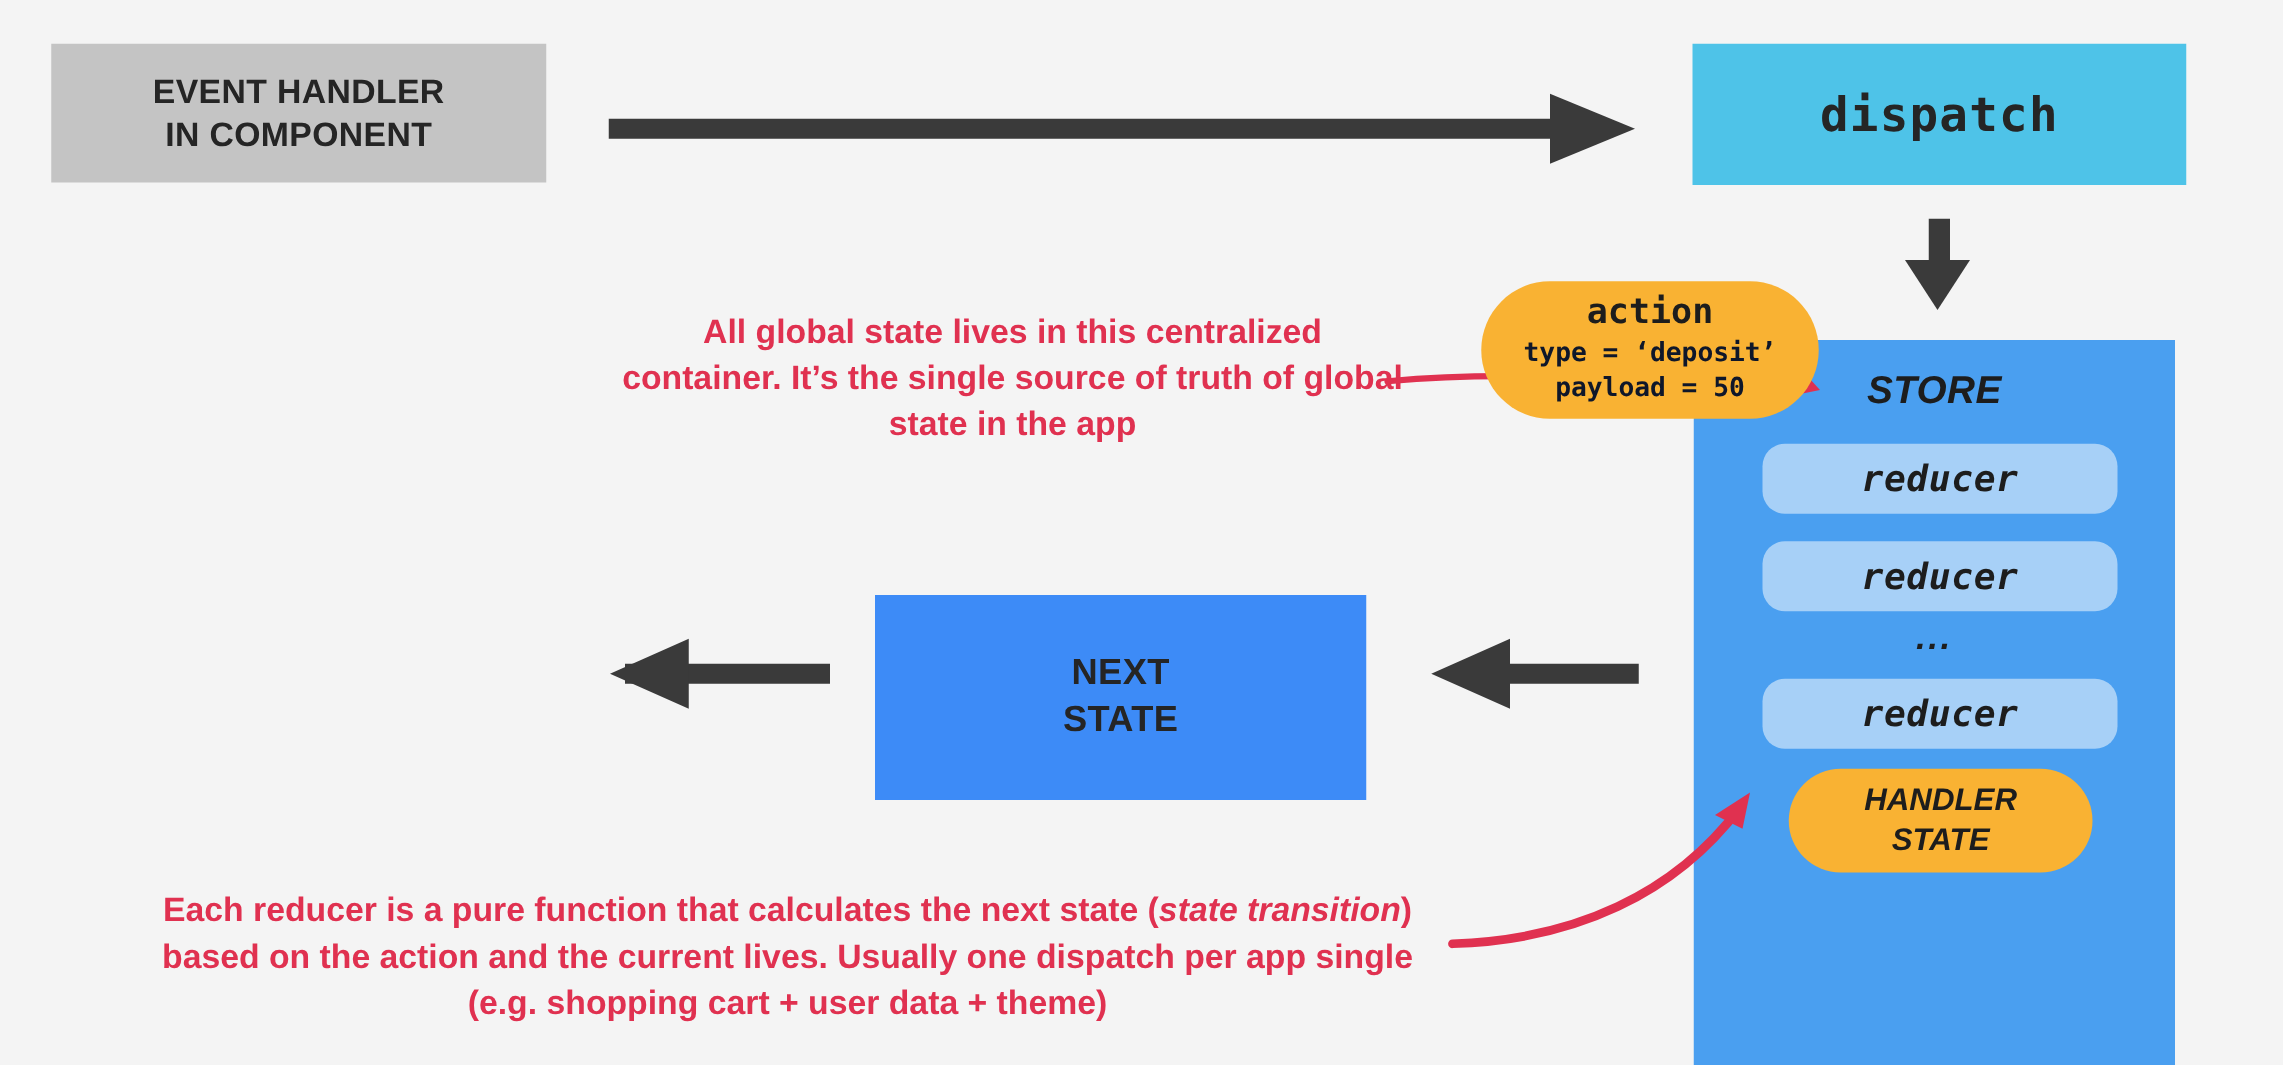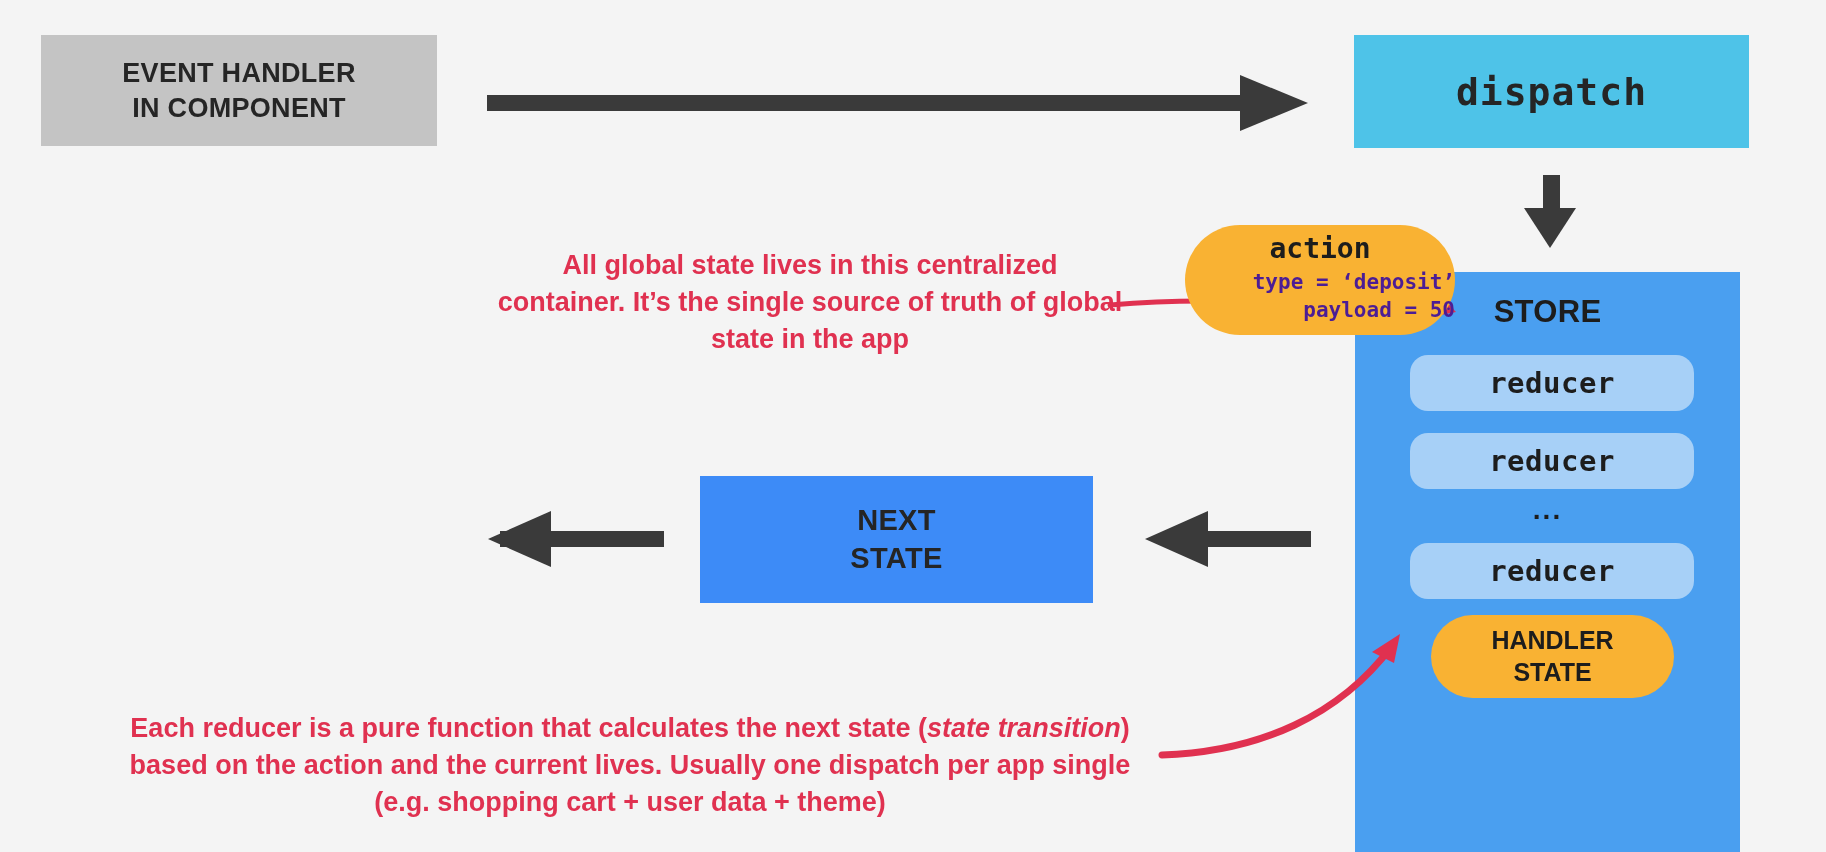--- a/index.html
+++ b/index.html
@@ -62,20 +62,21 @@
   }
 
   
   #store {
     left: 1355px;
     top: 272px;
     width: 385px;
     height: 580px;
     background: #4a9ff0;
     display: block;
+    font-style: italic;
   }
   #store-title {
     position: absolute;
     left: 0;
     right: 0;
     top: 22px;
     text-align: center;
     font-size: 31px;
     font-weight: bold;
     color: #1d1d1d;
@@ -124,21 +125,21 @@
     font-weight: bold;
     line-height: 1.25;
     color: #1d1d1d;
   }
 
   
   #next-state {
     left: 700px;
     top: 476px;
     width: 393px;
-    height: 127px;
+    height: 164px;
     background: #3d8bf7;
     font-size: 29px;
     line-height: 1.3;
   }
 
   
   #re-render {
     left: 48px;
     top: 475px;
     width: 390px;
@@ -173,25 +174,25 @@
     display: block;
     z-index: 6;
   }
   #action-title {
     text-align: center;
     font-size: 28px;
     margin-top: 7px;
     color: #1d1d1d;
   }
   #action-body {
-    text-align: right;
+    text-align: center;
     font-size: 21px;
     line-height: 1.33;
     margin-top: 4px;
-    color: #4c1d95;
+    color: #0f172a;
   }
 
   
   .annotation {
     position: absolute;
     color: #e03150;
     font-weight: bold;
     text-align: center;
   }
   #annotation-store {

